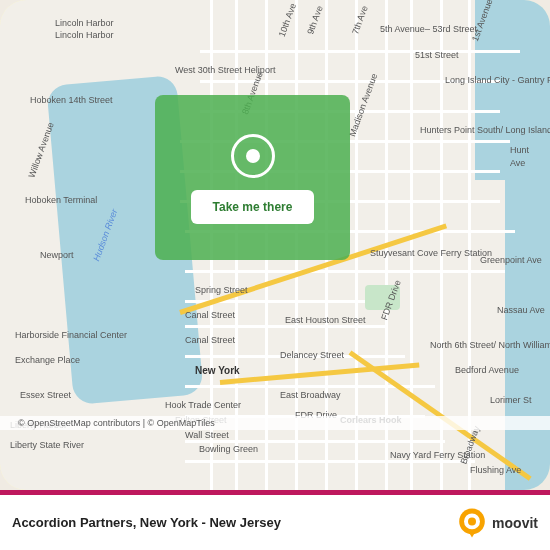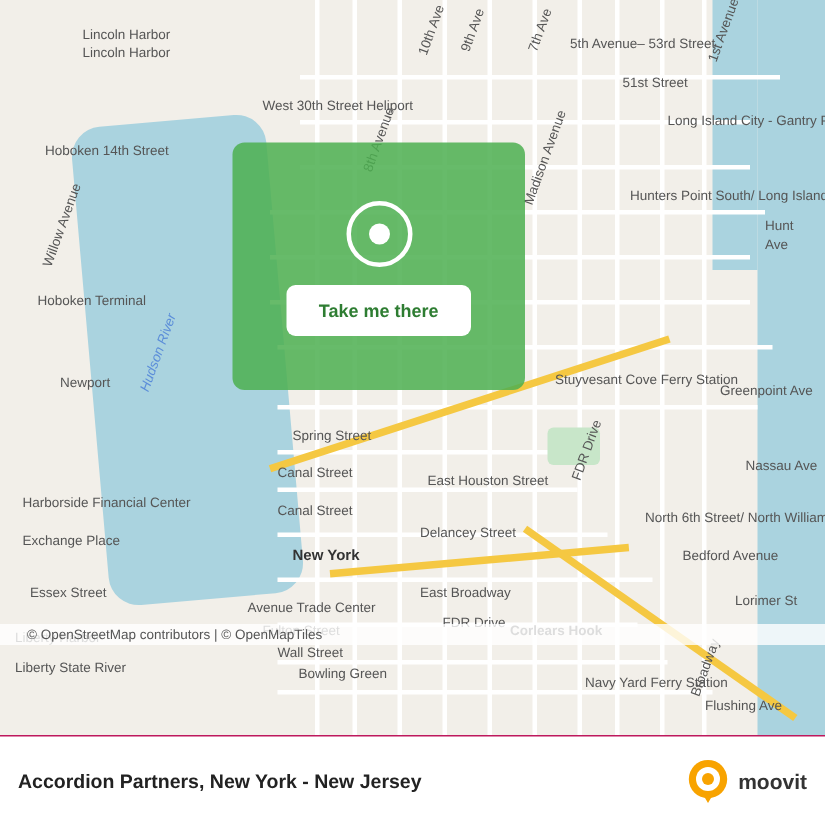--- a/index.html
+++ b/index.html
@@ -10,20 +10,21 @@
       font-family: Arial, sans-serif;
       background: #f0ebe3;
     }
 
     .map-container {
       position: relative;
       width: 550px;
       height: 490px;
       background-color: #fef9c3;
       overflow: hidden;
+      border-radius: 26px;
     }
 
     
     .map-bg {
       position: absolute;
       inset: 0;
       background-color: #f2efe9;
     }
 
     
@@ -140,21 +141,21 @@
     }
     .map-label.rotate {
       transform: rotate(-70deg);
     }
 
     
     .bottom-bar {
       width: 550px;
       height: 60px;
       background: white;
-      border-top: 1px solid #be185d;
+      border-top: 5px solid #be185d;
       display: flex;
       align-items: center;
       justify-content: space-between;
       padding: 0 12px;
     }
 
     .location-text {
       font-size: 13px;
       font-weight: bold;
       color: #222;
@@ -256,21 +257,21 @@
       <div class="map-label" style="top: 330px; left: 15px;">Harborside
 Financial Center</div>
       <div class="map-label" style="top: 355px; left: 15px;">Exchange Place</div>
       <div class="map-label" style="top: 390px; left: 20px;">Essex Street</div>
       <div class="map-label" style="top: 420px; left: 10px;">Liberty Harbor</div>
       <div class="map-label" style="top: 440px; left: 10px;">Liberty State River</div>
       <div class="map-label" style="top: 285px; left: 195px;">Spring Street</div>
       <div class="map-label" style="top: 310px; left: 185px;">Canal Street</div>
       <div class="map-label" style="top: 335px; left: 185px;">Canal Street</div>
       <div class="map-label bold" style="top: 365px; left: 195px;">New York</div>
-      <div class="map-label" style="top: 400px; left: 165px;">Avenue Trade Center</div>
+      <div class="map-label" style="top: 400px; left: 165px;">Hook Trade Center</div>
       <div class="map-label" style="top: 415px; left: 175px;">Fulton Street</div>
       <div class="map-label" style="top: 430px; left: 185px;">Wall Street</div>
       <div class="map-label" style="top: 444px; left: 175px; margin-left: 24px;">Bowling Green</div>
       <div class="map-label" style="top: 350px; left: 280px;">Delancey Street</div>
       <div class="map-label" style="top: 390px; left: 280px;">East Broadway</div>
       <div class="map-label" style="top: 415px; left: 340px; font-weight: bold;">Corlears Hook</div>
       <div class="map-label" style="top: 248px; left: 370px;">Stuyvesant Cove
 Ferry Station</div>
       <div class="map-label" style="top: 255px; left: 480px;">Greenpoint Ave</div>
       <div class="map-label" style="top: 305px; left: 497px;">Nassau Ave</div>

